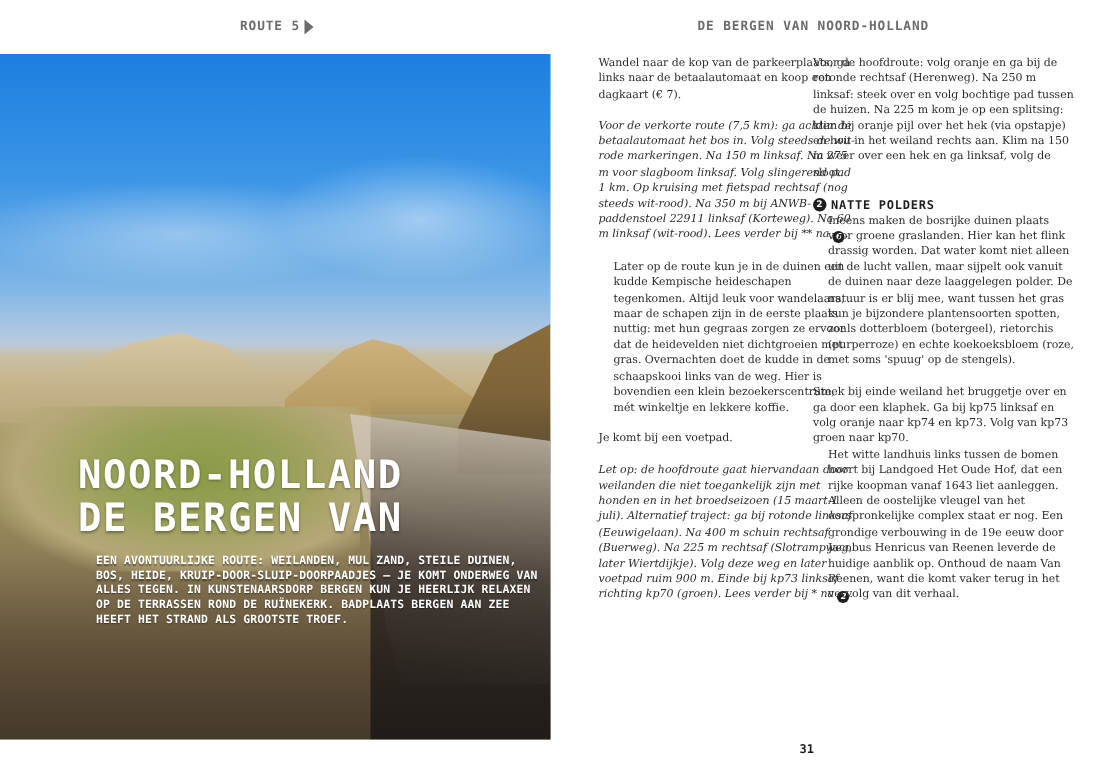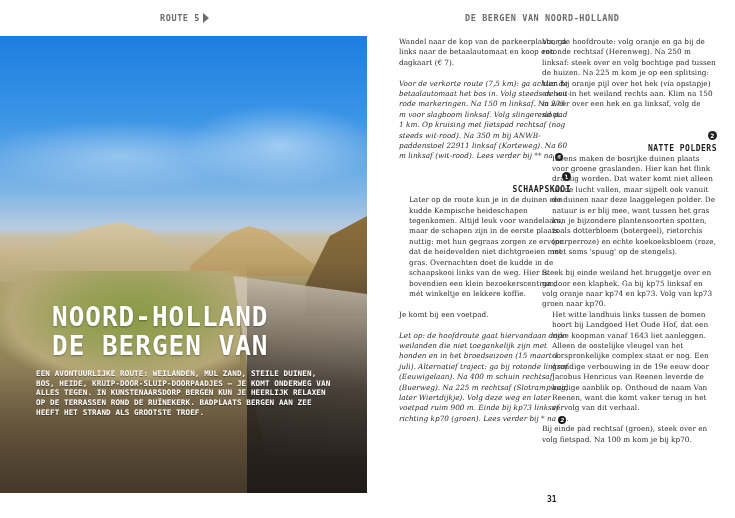--- a/index.html
+++ b/index.html
@@ -31,47 +31,47 @@
     .shadow-br { right: 0; bottom: 0; width: 120px; height: 230px; background: linear-gradient(180deg, rgba(40,34,30,0) 0%, rgba(40,34,30,0.75) 55%, rgba(30,26,24,0.95) 100%); }
     .dark-bottom { left: 0; bottom: 0; width: 367px; height: 130px; background: linear-gradient(180deg, rgba(60,48,32,0) 0%, rgba(60,48,32,0.35) 100%); }
 
     .photo-title {
       position: absolute; left: 52px; top: 303px; width: 300px;
       font-family: "DejaVu Sans Mono", monospace; font-weight: bold;
       font-size: 26px; line-height: 29px; letter-spacing: 1px; color: #ffffff; text-transform: uppercase;
       text-shadow: 0 1px 2px rgba(0,0,0,0.35);
     }
     .photo-intro {
-      position: absolute; left: 36px; top: 369px; width: 300px;
+      position: absolute; left: 64px; top: 369px; width: 300px;
       font-family: "DejaVu Sans Mono", monospace; font-weight: bold;
       font-size: 7.6px; line-height: 9.7px; letter-spacing: 0.1px; color: #ffffff; text-transform: uppercase;
       text-shadow: 0 1px 1px rgba(0,0,0,0.45);
     }
 
     .col { position: absolute; top: 37px; width: 172px; font-size: 7.3px; line-height: 10.4px; color: #2b2b2b; }
     .col-1 { left: 399px; }
     .col-2 { left: 542px; width: 175px; }
     .para { margin-bottom: 10.4px; }
     .italic { font-style: italic; }
     .indent { padding-left: 10px; }
 
     .section-head {
-      display: flex; align-items: flex-end; gap: 3px; margin-bottom: 0;
+      display: flex; align-items: center; gap: 3px; margin-bottom: 0;
       font-family: "DejaVu Sans Mono", monospace; font-weight: bold;
-      font-size: 8px; line-height: 11px; letter-spacing: 0.5px; color: #1e1e1e; text-transform: uppercase; flex-direction: column;
+      font-size: 8px; line-height: 11px; letter-spacing: 0.5px; color: #1e1e1e; text-transform: uppercase;
     }
     .num-badge {
       display: inline-flex; align-items: center; justify-content: center;
       width: 9px; height: 9px; border-radius: 50%; background: #1e1e1e; color: #ffffff;
       font-family: "DejaVu Sans", sans-serif; font-weight: bold; font-size: 6px; line-height: 9px;
     }
     .inline-badge { width: 8px; height: 8px; font-size: 5.5px; line-height: 8px; vertical-align: -1px; }
 
     .page-number {
-      position: absolute; left: 547px; top: 495px;
+      position: absolute; left: 533px; top: 495px;
       font-family: "DejaVu Sans Mono", monospace; font-weight: bold; font-size: 8px; color: #1e1e1e;
     }
   </style>
 </head>
 <body>
 
 <div class="running-head rh-left">
   <span>ROUTE 5</span>
   <span class="rh-arrow"></span>
 </div>
@@ -93,24 +93,20 @@
 <div class="photo-intro">EEN AVONTUURLIJKE ROUTE: WEILANDEN, MUL ZAND, STEILE DUINEN, BOS, HEIDE, KRUIP-DOOR-SLUIP-DOORPAADJES – JE KOMT ONDERWEG VAN ALLES TEGEN. IN KUNSTENAARSDORP BERGEN KUN JE HEERLIJK RELAXEN OP DE TERRASSEN ROND DE RUÏNEKERK. BADPLAATS BERGEN AAN ZEE HEEFT HET STRAND ALS GROOTSTE TROEF.</div>
 
 <div class="col col-1">
   <p class="para">Wandel naar de kop van de parkeerplaats, ga links naar de betaalautomaat en koop een dagkaart (€ 7).</p>
   <p class="para italic">
     <span>Voor de verkorte route (7,5 km): ga achter de betaalautomaat het bos in. Volg steeds de wit-rode markeringen. Na 150 m linksaf. Na 275 m voor slagboom linksaf. Volg slingerend pad 1 km. Op kruising met fietspad rechtsaf (nog steeds wit-rood). Na 350 m bij ANWB-paddenstoel 22911 linksaf (Korteweg). Na 60 m linksaf (wit-rood). Lees verder bij ** na</span>
     <span class="num-badge inline-badge">6</span>.
   </p>
 
   <div>
-    <div class="section-head">
-      <span class="num-badge">1</span>
-      <span>SCHAAPSKOOI</span>
-    </div>
     <p class="para indent">Later op de route kun je in de duinen een kudde Kempische heideschapen tegenkomen. Altijd leuk voor wandelaars, maar de schapen zijn in de eerste plaats nuttig: met hun gegraas zorgen ze ervoor dat de heidevelden niet dichtgroeien met gras. Overnachten doet de kudde in de schaapskooi links van de weg. Hier is bovendien een klein bezoekerscentrum, mét winkeltje en lekkere koffie.</p>
   </div>
 
   <p class="para">Je komt bij een voetpad.</p>
   <p class="para italic">
     <span>Let op: de hoofdroute gaat hiervandaan door weilanden die niet toegankelijk zijn met honden en in het broedseizoen (15 maart-1 juli). Alternatief traject: ga bij rotonde linksaf (Eeuwigelaan). Na 400 m schuin rechtsaf (Buerweg). Na 225 m rechtsaf (Slotrampweg, later Wiertdijkje). Volg deze weg en later voetpad ruim 900 m. Einde bij kp73 linksaf richting kp70 (groen). Lees verder bij * na</span>
     <span class="num-badge inline-badge">2</span>.
   </p>
 </div>
 
@@ -124,16 +120,15 @@
     </div>
     <p class="para indent">Ineens maken de bosrijke duinen plaats voor groene graslanden. Hier kan het flink drassig worden. Dat water komt niet alleen uit de lucht vallen, maar sijpelt ook vanuit de duinen naar deze laaggelegen polder. De natuur is er blij mee, want tussen het gras kun je bijzondere plantensoorten spotten, zoals dotterbloem (botergeel), rietorchis (purperroze) en echte koekoeksbloem (roze, met soms 'spuug' op de stengels).</p>
   </div>
 
   <p>Steek bij einde weiland het bruggetje over en ga door een klaphek. Ga bij kp75 linksaf en volg oranje naar kp74 en kp73. Volg van kp73 groen naar kp70.</p>
 
   <div>
     <p class="para indent">Het witte landhuis links tussen de bomen hoort bij Landgoed Het Oude Hof, dat een rijke koopman vanaf 1643 liet aanleggen. Alleen de oostelijke vleugel van het oorspronkelijke complex staat er nog. Een grondige verbouwing in de 19e eeuw door Jacobus Henricus van Reenen leverde de huidige aanblik op. Onthoud de naam Van Reenen, want die komt vaker terug in het vervolg van dit verhaal.</p>
   </div>
 
-  <p class="para">Bij einde pad rechtsaf (groen), steek over en volg fietspad. Na 100 m kom je bij kp70.</p>
 </div>
 
 <div class="page-number">31</div>
 
 </body></html>

